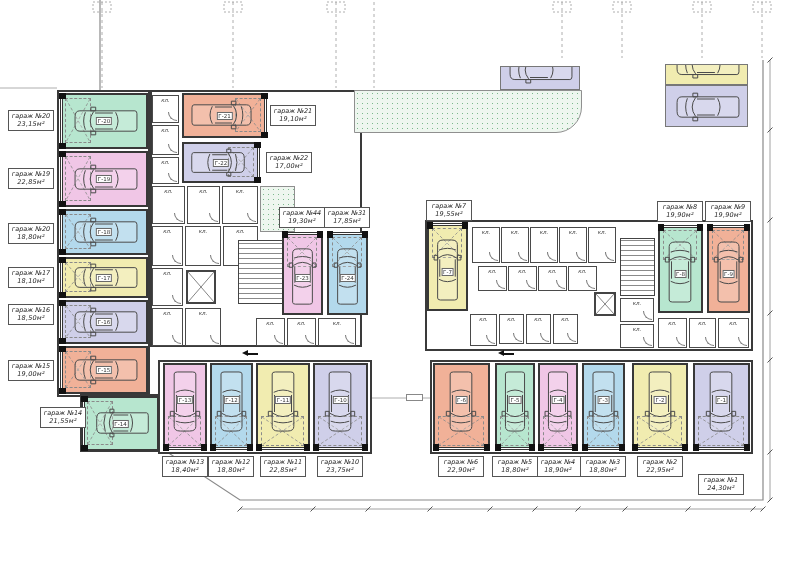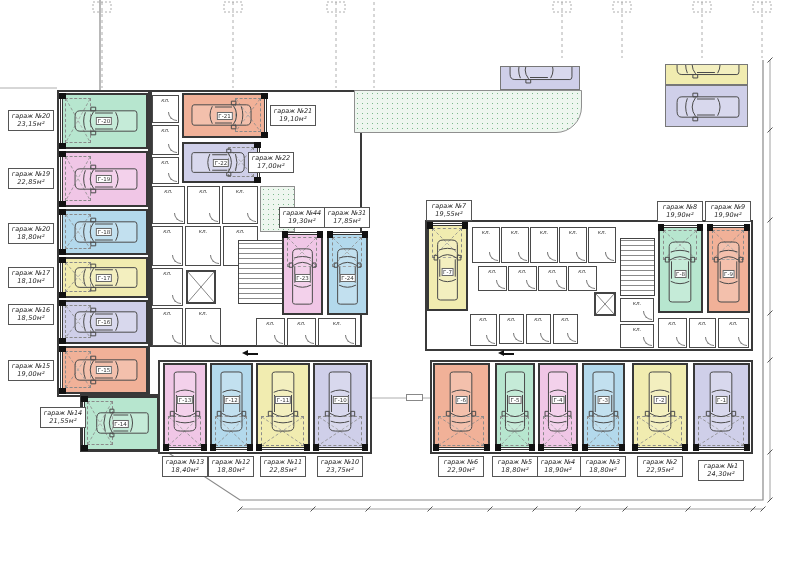--- a/index.html
+++ b/index.html
@@ -626,21 +626,21 @@
       <div class="ospot" style="left:665px;top:85px;width:83px;height:42px;background:#cfcfe9">
        <div class="car" style="left:8.5px;top:5px;width:66px;height:32px;">
           <svg viewBox="0 0 96 44" preserveAspectRatio="none">
             <path class="cb" vector-effect="non-scaling-stroke" d="M10 36Q3 36 3 28L3 16Q3 8 10 8L90 8Q93 8 93 12L93 32Q93 36 90 36Z"></path>
             <path class="cl" vector-effect="non-scaling-stroke" d="M18 34Q13 22 18 10M30 35Q20 22 30 9M32 33L58 33M32 11L58 11M62 34Q69 22 62 10M26 36h7v5h-7zM26 3h7v5h-7z"></path>
           </svg>
         </div>
      </div>
     </div>
   <div id="lblayer">
-      <div class="glabel" style="left:698px;top:460px">
+      <div class="glabel" style="left:698px;top:474px">
        <div class="gl-name">гараж №1</div>
        <div class="gl-area">24,30м²</div>
      </div>
       <div class="glabel" style="left:637px;top:456px">
        <div class="gl-name">гараж №2</div>
        <div class="gl-area">22,95м²</div>
      </div>
       <div class="glabel" style="left:580px;top:456px">
        <div class="gl-name">гараж №3</div>
        <div class="gl-area">18,80м²</div>
@@ -710,21 +710,21 @@
        <div class="gl-area">22,85м²</div>
      </div>
       <div class="glabel" style="left:8px;top:110px">
        <div class="gl-name">гараж №20</div>
        <div class="gl-area">23,15м²</div>
      </div>
       <div class="glabel" style="left:270px;top:105px">
        <div class="gl-name">гараж №21</div>
        <div class="gl-area">19,10м²</div>
      </div>
-      <div class="glabel" style="left:248px;top:152px">
+      <div class="glabel" style="left:266px;top:152px">
        <div class="gl-name">гараж №22</div>
        <div class="gl-area">17,00м²</div>
      </div>
       <div class="glabel" style="left:279px;top:207px">
        <div class="gl-name">гараж №44</div>
        <div class="gl-area">19,30м²</div>
      </div>
       <div class="glabel" style="left:324px;top:207px">
        <div class="gl-name">гараж №31</div>
        <div class="gl-area">17,85м²</div>

